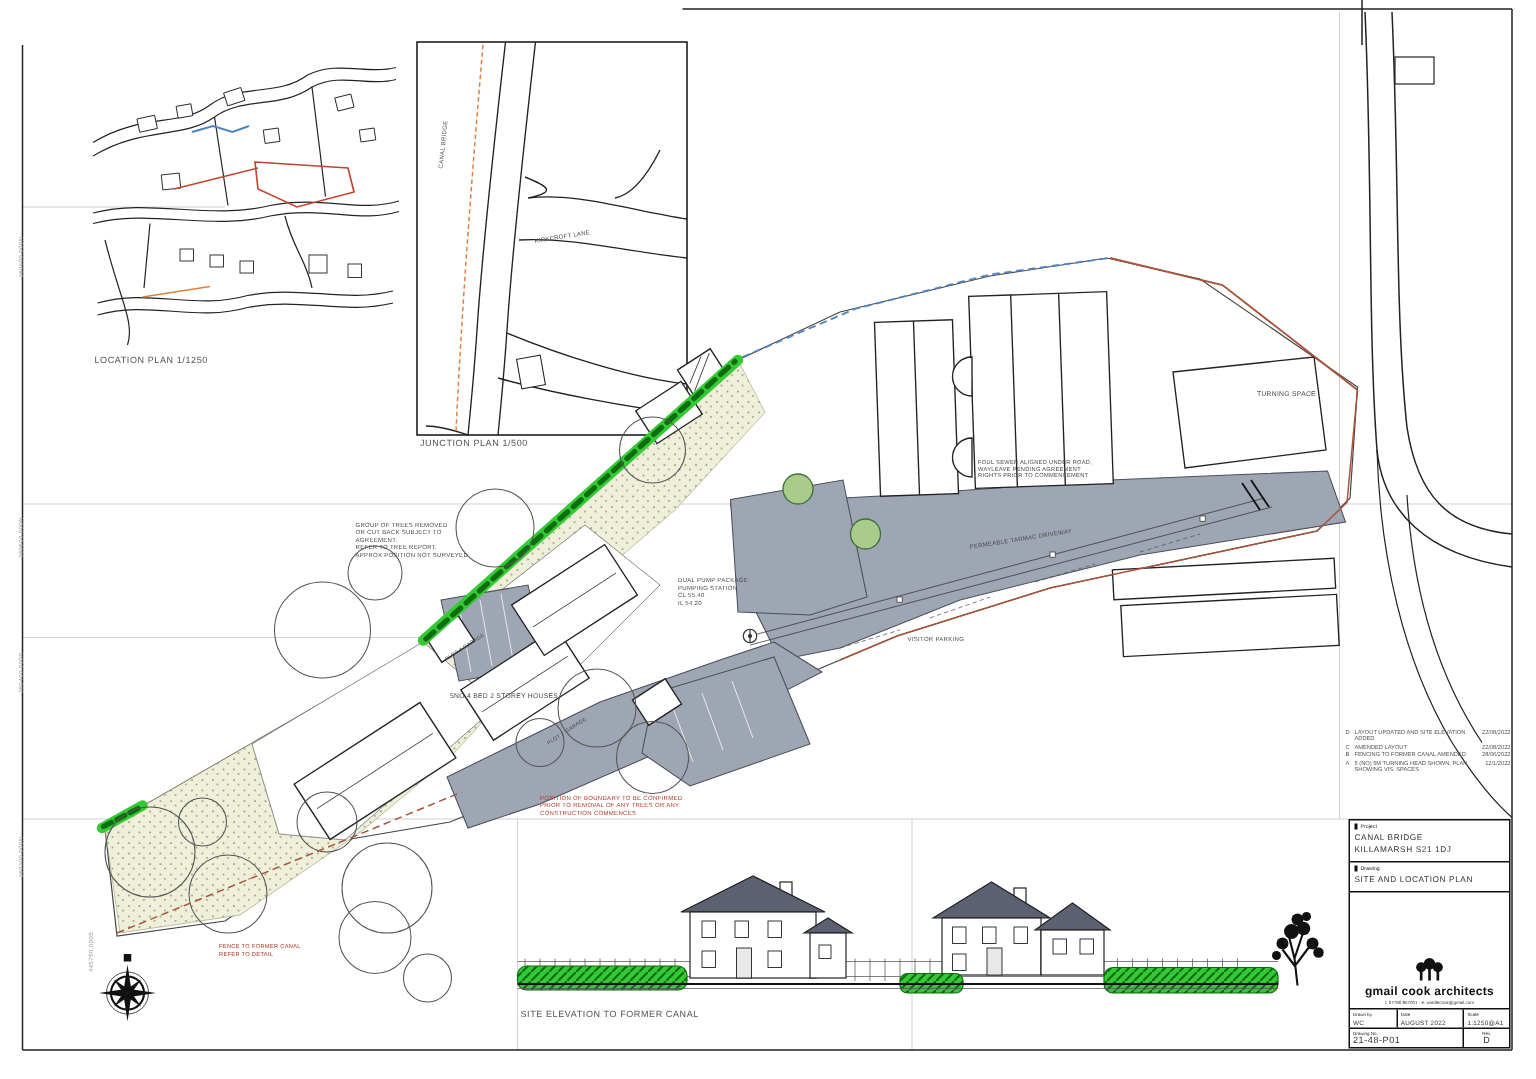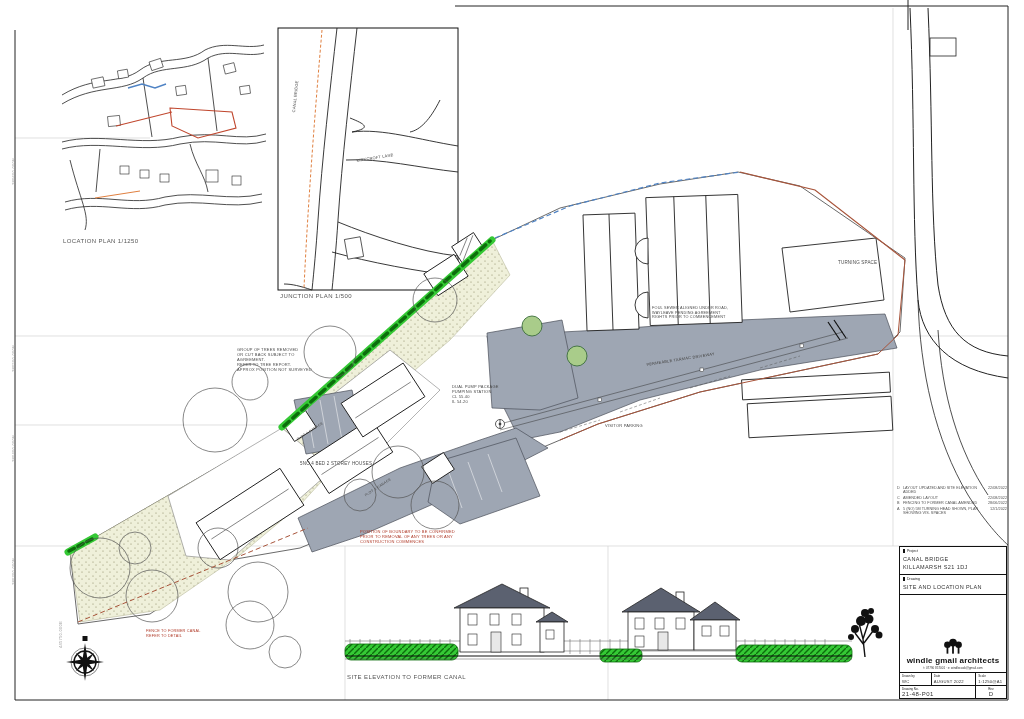--- a/index.html
+++ b/index.html
@@ -469,21 +469,21 @@
     <svg width="20" height="18" viewBox="0 0 18 16">
       <g fill="#111">
         <circle cx="4" cy="6" r="3"></circle>
             <circle cx="9" cy="4" r="3.5"></circle>
             <circle cx="14" cy="6" r="3"></circle>
         <rect x="3.2" y="8" width="1.6" height="6"></rect>
             <rect x="8.2" y="7" width="1.6" height="7"></rect>
             <rect x="13.2" y="8" width="1.6" height="6"></rect>
       </g>
     </svg>
-    <div class="tb-firm">windle gmail architects</div>
+    <div class="tb-firm">gmail cook architects</div>
     <div class="tb-contact">t: 07790 857001 · e: windlecook@gmail.com</div>
   </div>
   <div class="tb-table">
     <div class="tb-row">
       <div class="tb-cell" style="width:30%;">
         <div class="tb-cl">Drawn by</div>
         <div class="tb-cv">WC</div>
       </div>
       <div class="tb-cell" style="width:42%;">
         <div class="tb-cl">Date</div>

